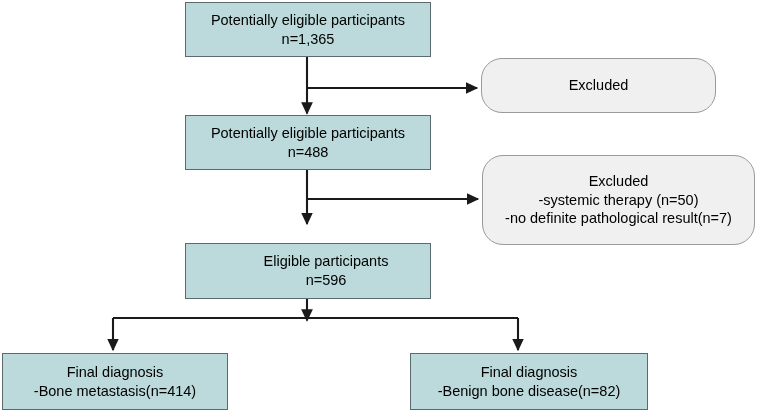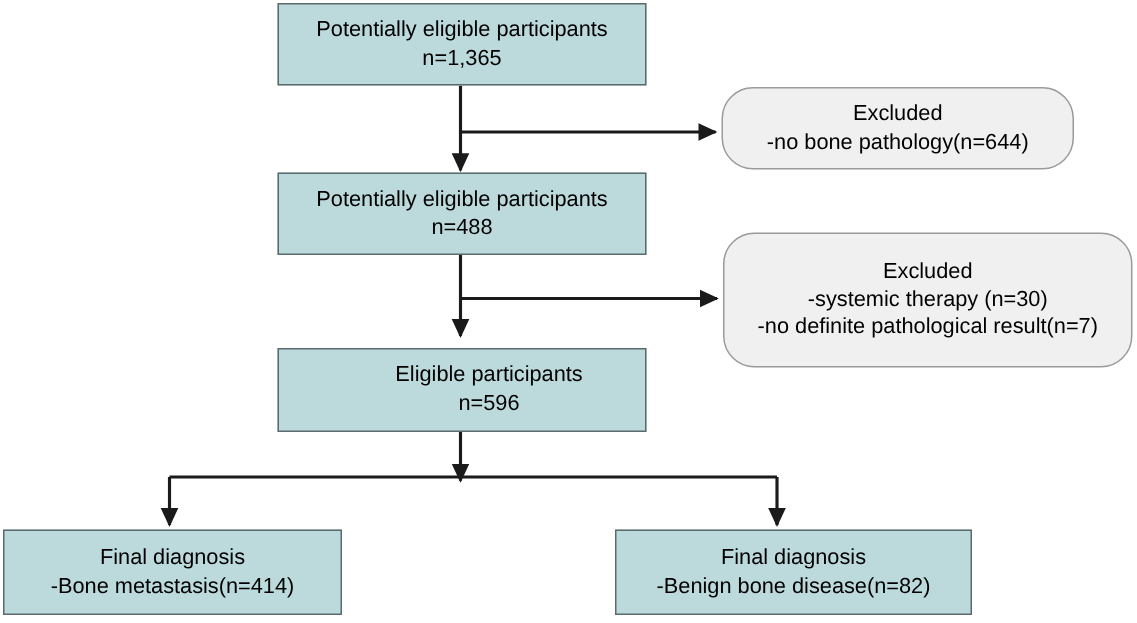--- a/index.html
+++ b/index.html
@@ -76,35 +76,34 @@
     </g>
   </svg>
 
   <div class="node-box primary" style="left:185px; top:2px; width:246px; height:55px;">
     <span class="node-line">Potentially eligible participants</span>
     <span class="node-line">n=1,365</span>
   </div>
 
   <div class="node-box excluded" style="left:481px; top:58px; width:235px; height:55px;">
     <span class="node-line">Excluded</span>
-    <span class="node-line">-no bone pathology(n=644)</span>
   </div>
 
   <div class="node-box primary" style="left:185px; top:115px; width:246px; height:55px;">
     <span class="node-line">Potentially eligible participants</span>
     <span class="node-line">n=488</span>
   </div>
 
   <div class="node-box excluded" style="left:482px; top:155px; width:273px; height:90px;">
     <span class="node-line">Excluded</span>
-    <span class="node-line">-systemic therapy (n=30)</span>
+    <span class="node-line">-systemic therapy (n=50)</span>
     <span class="node-line">-no definite pathological result(n=7)</span>
   </div>
 
-  <div class="node-box primary" style="left:185px; top:232px; width:246px; height:56px;padding-left:36px;">
+  <div class="node-box primary" style="left:185px; top:243px; width:246px; height:56px;padding-left:36px;">
     <span class="node-line">Eligible participants</span>
     <span class="node-line">n=596</span>
   </div>
 
   <div class="node-box primary" style="left:2px; top:353px; width:226px; height:57px;">
     <span class="node-line">Final diagnosis</span>
     <span class="node-line">-Bone metastasis(n=414)</span>
   </div>
 
   <div class="node-box primary" style="left:410px; top:353px; width:238px; height:57px;">

